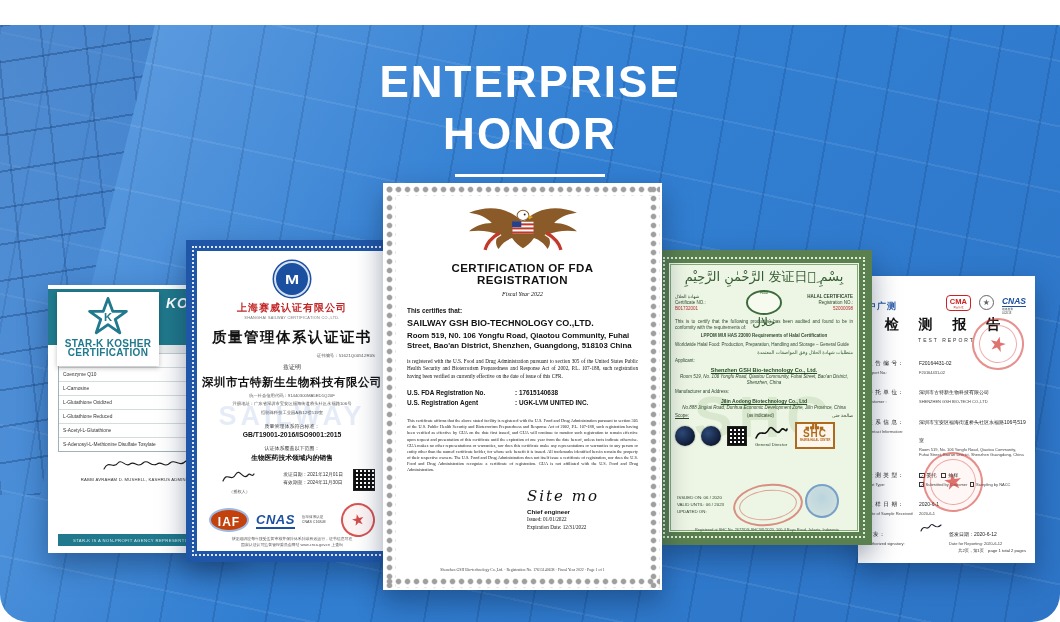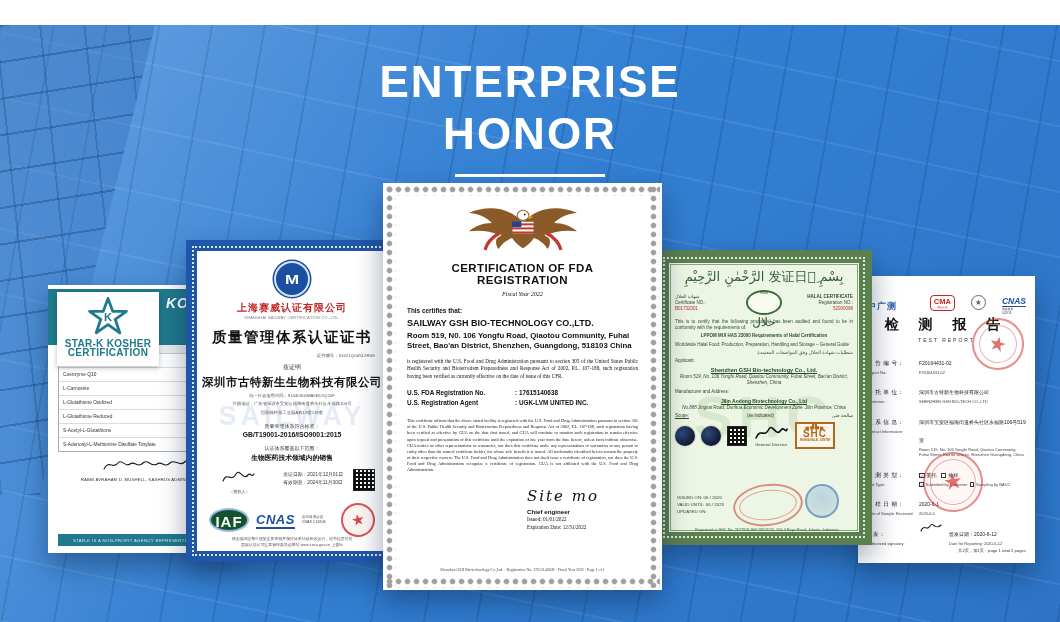--- a/index.html
+++ b/index.html
@@ -1,18 +1,18 @@
 <!DOCTYPE html>
 <html><head>
 <meta charset="utf-8">
 <style>
   * { margin:0; padding:0; box-sizing:border-box; }
   html,body { width:1060px; height:622px; }
   body { font-family:"Liberation Sans", sans-serif; overflow:hidden; }
-  .screen { position:relative; width:1060px; height:622px; background:#fff; overflow:hidden; }
+  .screen { position:relative; width:1060px; height:622px; background:#fff; overflow:hidden;border-radius:28px; }
 
   
   .bg { position:absolute; left:0; top:25px; width:1060px; height:597px;
     background:
       linear-gradient(115deg, rgba(255,255,255,.16) 0%, rgba(255,255,255,0) 40%),
       repeating-linear-gradient(100deg, rgba(16,60,120,.22) 0 2px, rgba(0,0,0,0) 2px 52px),
       repeating-linear-gradient(12deg, rgba(255,255,255,.08) 0 2px, rgba(0,0,0,0) 2px 64px),
       linear-gradient(135deg, #4a90dc 0%, #327fd2 45%, #2d74c6 100%);
   }
   .bg-left-facade { position:absolute; left:0; top:25px; width:250px; height:470px;
@@ -69,21 +69,21 @@
   .iso-bottom { position:absolute; left:10px; right:10px; top:218px; height:46px; }
   .iso-sig { position:absolute; left:14px; top:0; }
   .iso-sigcap { position:absolute; left:22px; top:20px; font-size:4.2px; color:#555; }
   .iso-dates { position:absolute; right:34px; top:2px; text-align:left; font-size:4.8px; color:#333; line-height:8px; }
   .iso-qr { position:absolute; right:2px; top:0; width:22px; height:22px; }
   .qr { background:
       repeating-linear-gradient(0deg, #111 0 2px, rgba(0,0,0,0) 2px 4px),
       repeating-linear-gradient(90deg, #111 0 2px, #fff 2px 4px);
       border:1.5px solid #222; }
   .iso-logos { position:absolute; left:12px; right:12px; top:252px; height:34px; display:flex; align-items:center; gap:7px; }
-  .iaf { width:40px; height:24px; background:#14532d; border-radius:50%; color:#fff; font-weight:800; font-size:15px; text-align:center; line-height:24px; letter-spacing:1px; border:2px solid #9db9e2; }
+  .iaf { width:40px; height:24px; background:#c2410c; border-radius:50%; color:#fff; font-weight:800; font-size:12px; text-align:center; line-height:24px; letter-spacing:1px; border:2px solid #9db9e2; }
   .cnas { color:#1b4fa0; font-weight:800; font-style:italic; font-size:13px; letter-spacing:.5px; border-bottom:2px solid #1b4fa0; line-height:15px; }
   .cnas-note { font-size:3.6px; color:#444; text-align:left; line-height:4.8px; }
   .iso-stamp { margin-left:auto; width:34px; height:34px; border-radius:50%; border:2px solid rgba(205,45,45,.8); color:rgba(205,45,45,.85); font-size:15px; text-align:center; line-height:30px; transform:rotate(-12deg); background:rgba(235,120,120,.08); }
   .iso-footer { position:absolute; left:8px; right:8px; bottom:4px; font-size:3.9px; color:#555; line-height:5.4px; text-align:center; }
 
   
   .card-fda { left:383px; top:183px; width:279px; height:407px; z-index:3; }
   .lace { position:absolute; background-image: radial-gradient(circle at 50% 50%, #9f9f9f 2.1px, rgba(165,165,165,.35) 2.9px, rgba(0,0,0,0) 3.5px); background-size:9px 9px; }
   .lace-top { left:2px; right:2px; top:2px; height:11px; }
   .lace-bottom { left:2px; right:2px; bottom:2px; height:11px; }
@@ -140,21 +140,21 @@
   .halal-ovalstamp { position:absolute; left:58px; top:218px; width:70px; height:42px; border:2px solid rgba(200,60,50,.55); border-radius:50%; transform:rotate(-7deg); }
   .halal-ovalstamp::after { content:""; position:absolute; inset:4px; border:1px solid rgba(200,60,50,.45); border-radius:50%; }
   .halal-bluestamp { position:absolute; right:14px; top:218px; width:34px; height:34px; border-radius:50%; border:2px solid rgba(50,110,180,.55); background:radial-gradient(circle at 50% 40%, rgba(90,150,210,.35), rgba(50,110,180,.12)); }
   .halal-serial { position:absolute; left:2px; top:272px; color:#c22; font-weight:800; font-size:7.5px; letter-spacing:.5px; }
   .halal-footline { position:absolute; left:20px; right:2px; top:262px; font-size:3.8px; color:#3b5a3b; }
 
   
   .card-report { left:858px; top:276px; width:177px; height:287px; z-index:1; overflow:hidden; }
   .rp-body { position:absolute; inset:8px 9px; color:#222; }
   .rp-brand { position:absolute; left:0; top:16px; color:#2a5caa; font-weight:800; font-size:9px; letter-spacing:1px; }
-  .rp-logos { position:absolute; right:0; top:6px; display:flex; align-items:center; gap:16px; }
+  .rp-logos { position:absolute; right:0; top:6px; display:flex; align-items:center; gap:8px; }
   .cma { border:1.5px solid #c22; color:#c22; font-weight:800; font-size:7.5px; padding:1px 3px; border-radius:4px; }
   .cma .sub { display:block; font-size:2.6px; font-weight:400; text-align:center; line-height:3px; }
   .gov-stamp { width:15px; height:15px; border-radius:50%; border:1.2px solid #666; color:#666; font-size:8px; line-height:13px; text-align:center; }
   .cnas-sm { color:#1b4fa0; font-weight:800; font-style:italic; font-size:8.5px; border-bottom:1.5px solid #1b4fa0; }
   .cnas-sm-note { font-size:2.8px; color:#444; line-height:3.6px; }
   .rp-title { text-align:center; margin-top:32px; font-size:14px; font-weight:700; letter-spacing:8px; color:#111; }
   .rp-sub { text-align:center; font-size:5px; letter-spacing:2px; margin-top:3px; color:#333; }
   .rp-rows { margin-top:8px; }
   .rp-row { display:flex; margin-top:5px; }
   .rp-label { width:52px; flex:none; }

